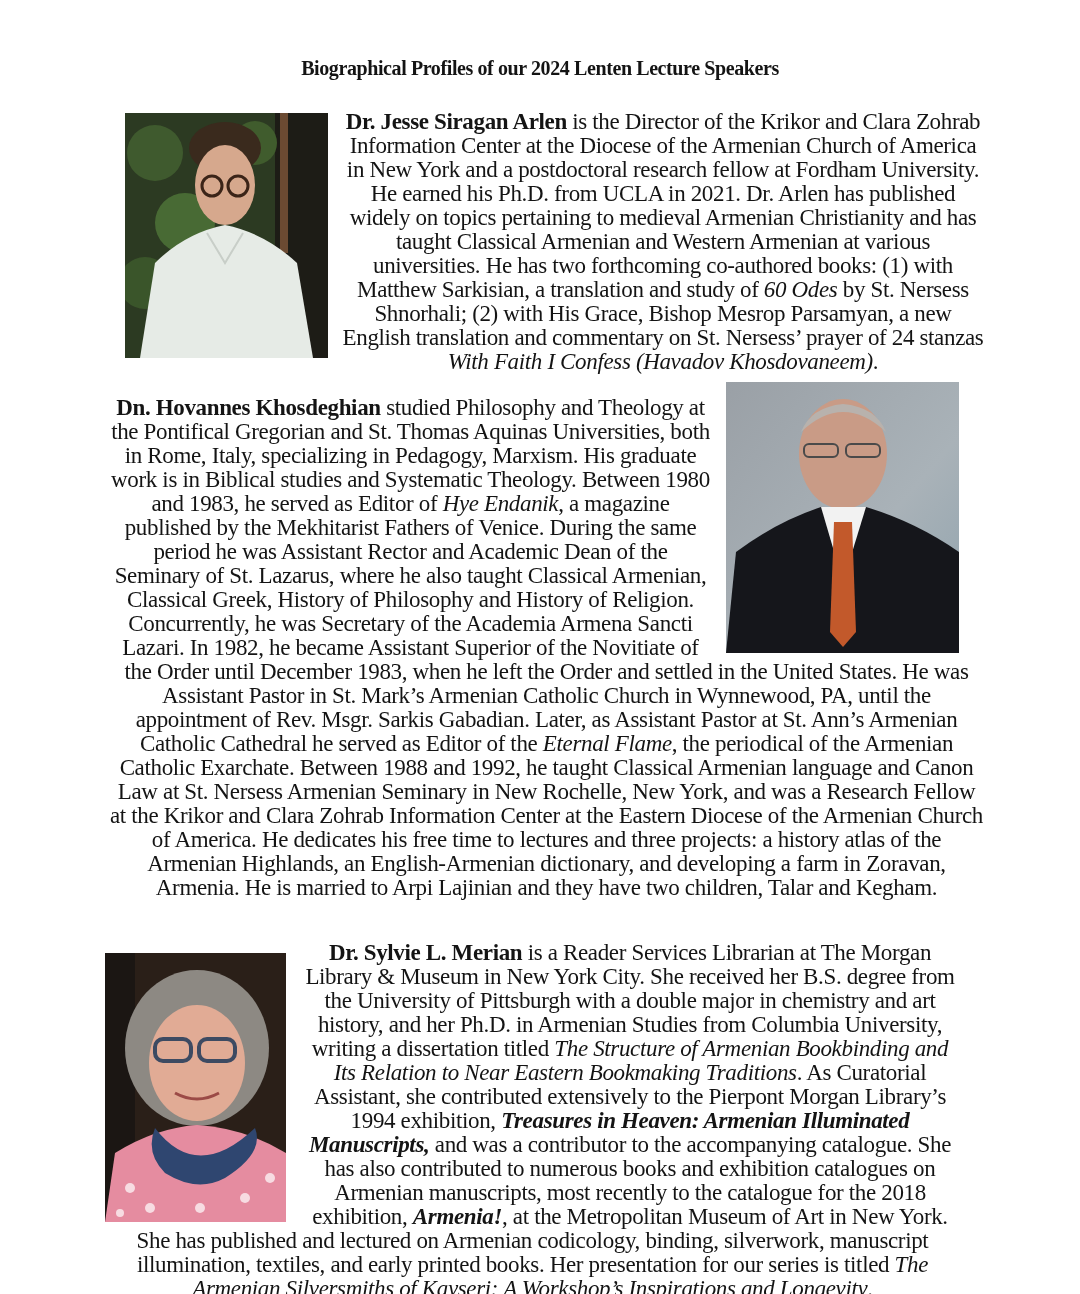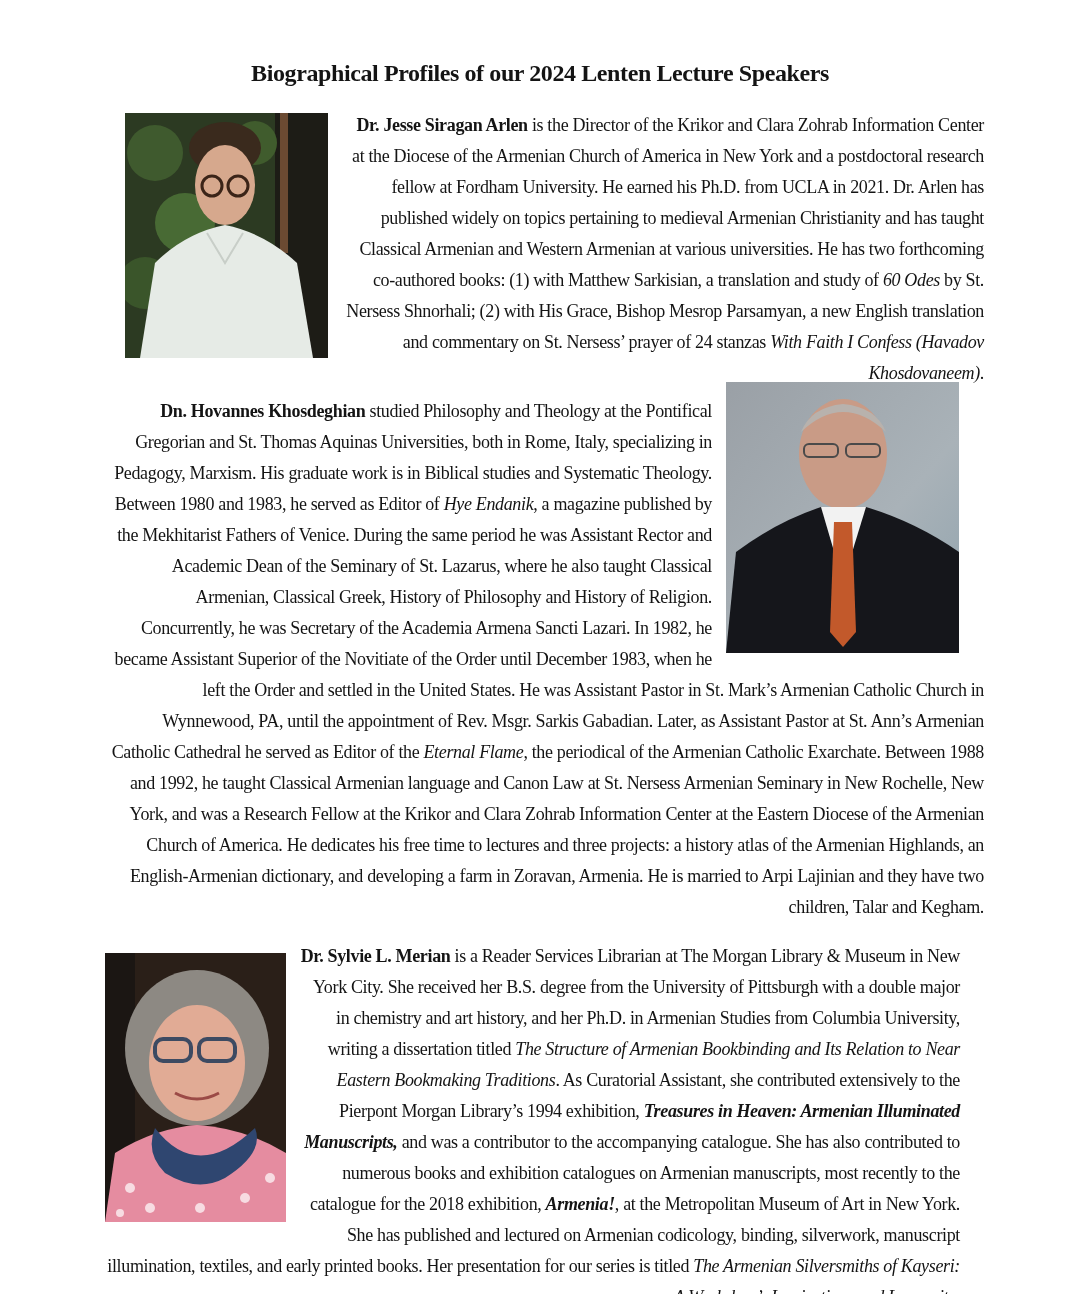--- a/index.html
+++ b/index.html
@@ -1,21 +1,21 @@
 <!DOCTYPE html>
 <html><head>
 <meta charset="utf-8">
 <style>
   html, body { margin: 0; padding: 0; background: #ffffff; }
   body { width: 1080px; height: 1294px; position: relative; overflow: hidden;
          font-family: "Liberation Serif", "DejaVu Serif", serif; color: #141414; }
   .title { position: absolute; top: 44px; left: 0; width: 1080px; text-align: center;
-           font-weight: bold; font-size: 24px; letter-spacing: -0.4px; }
-  .para { position: absolute; font-size: 18px; line-height: 31px; letter-spacing: -0.35px;
-          text-align: right; }
+           font-weight: bold; font-size: 20px; letter-spacing: -0.4px; }
+  .para { position: absolute; font-size: 23px; line-height: 24px; letter-spacing: -0.35px;
+          text-align: center; }
   .para b { font-weight: bold; }
   .para i { font-style: italic; }
   .photo { position: absolute; overflow: hidden; }
   .photo svg { display: block; width: 100%; height: 100%; }
   .float-r { float: right; }
   .float-l { float: left; }
 </style>
 </head>
 <body>
 

